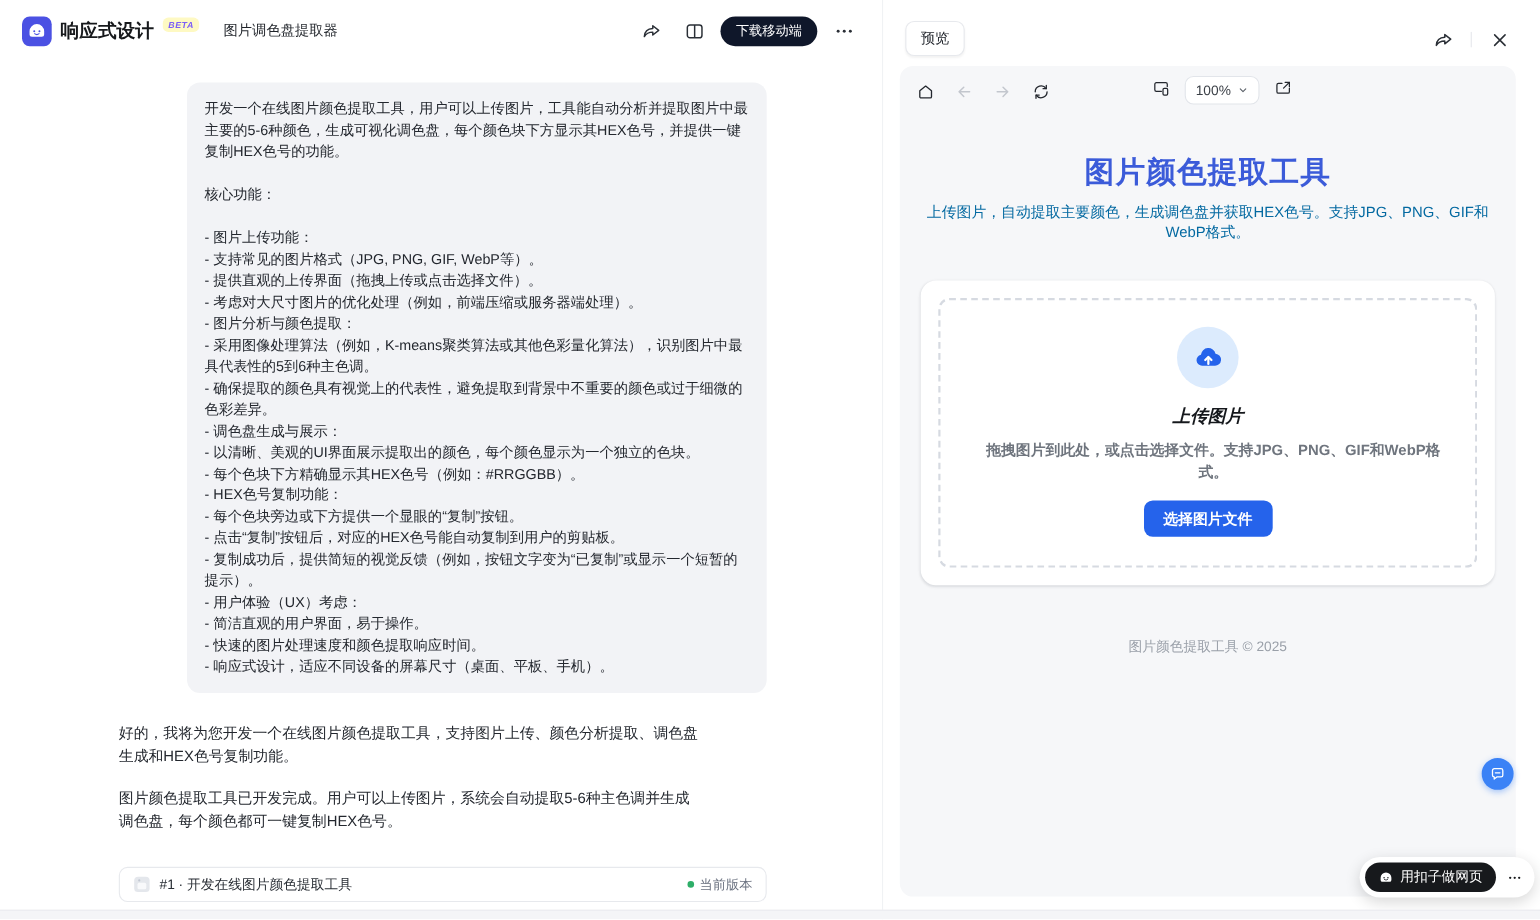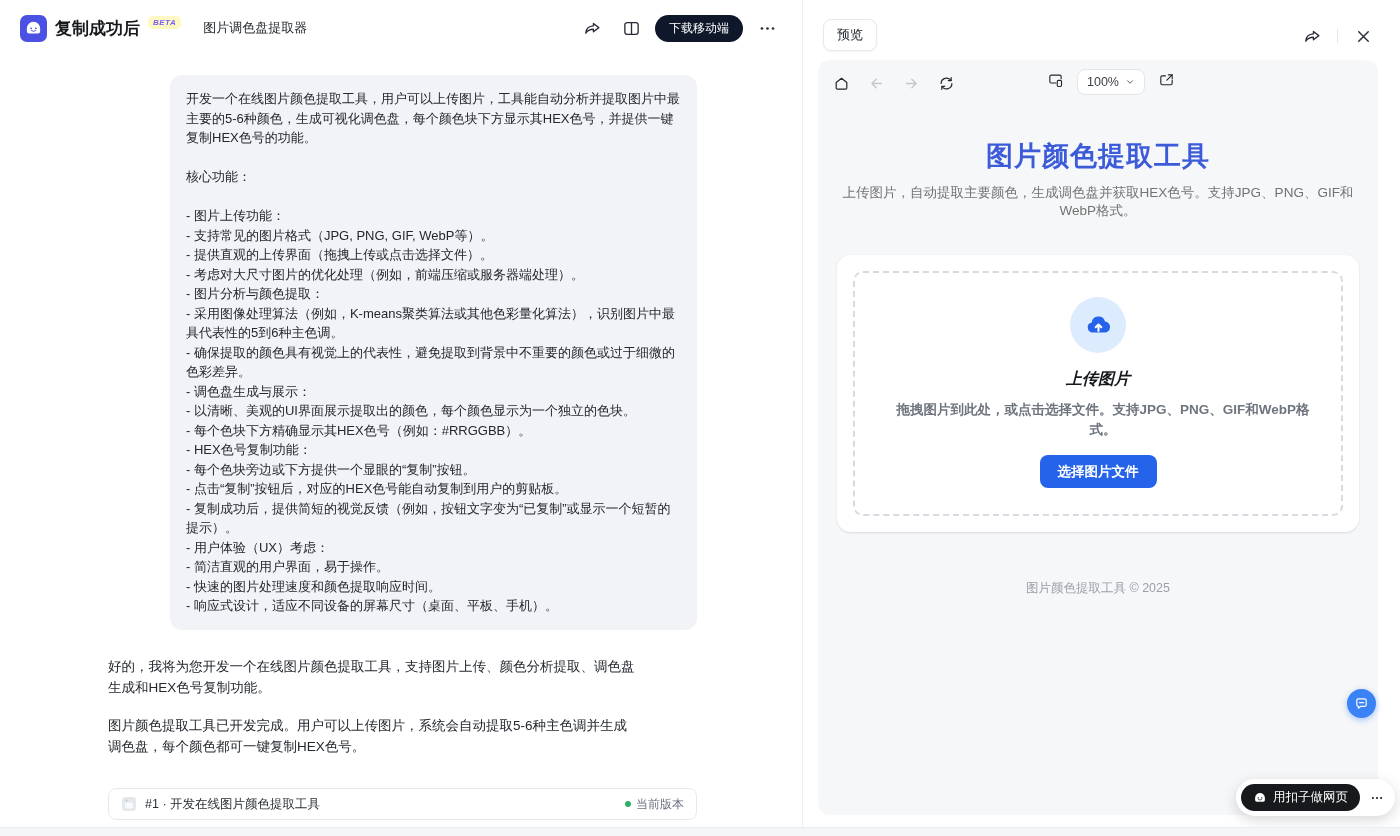--- a/index.html
+++ b/index.html
@@ -44,21 +44,21 @@
   .browser-frame { position:absolute; left:15px; top:60px; width:560px; height:755px; background:#f6f7f9; border-radius:12px; }
   .browser-toolbar-left { position:absolute; top:9px; left:12px; height:28px; display:flex; align-items:center; gap:13px; }
   .browser-toolbar-right { position:absolute; top:9px; left:226px; height:28px; display:flex; align-items:flex-start; gap:11px; }
   .tb-btn { width:22px; height:22px; display:grid; place-items:center; border:none; background:transparent; cursor:pointer; }
   .tb-btn svg { width:17px; height:17px; }
   .zoom-select { height:26px; display:flex; align-items:center; gap:6px; padding:0 9px; background:#fff; border:1px solid #e2e5ea; border-radius:8px; font-size:12.5px; color:#3a3f46; cursor:pointer; font-family:inherit; }
   .zoom-select svg { width:10px; height:10px; }
 
   .web-content { position:absolute; top:46px; left:0; right:0; bottom:0; text-align:center; overflow:hidden; }
   .page-title { margin-top:32px; font-size:27px; font-weight:700; color:#3b5bd9; letter-spacing:1px; }
-  .page-subtitle { margin:10px auto 0; width:520px; font-size:13.5px; line-height:17.5px; color:#737373; }
+  .page-subtitle { margin:10px auto 0; width:520px; font-size:13.5px; line-height:17.5px; color:#0369a1; }
   .upload-card { margin:36px auto 0; width:522px; background:#fff; border-radius:14px; padding:16px; box-shadow:0 1px 3px rgba(16,24,40,.07),0 1px 2px rgba(16,24,40,.05); }
   .dropzone { border:2px dashed #d6dae1; border-radius:10px; padding:24px 28px 26px; cursor:pointer; }
   .cloud-circle { width:56px; height:56px; margin:0 auto; border-radius:50%; background:#dcebfd; display:grid; place-items:center; }
   .cloud-circle svg { width:27px; height:27px; }
   .upload-heading { margin-top:16px; font-size:16px; font-weight:700; color:#15181c;font-style:italic; }
   .upload-hint { margin:10px auto 0; width:440px; font-size:13.5px; line-height:19.5px; color:#6f757e;font-weight:bold; }
   .choose-file-btn { margin-top:16px; height:33px; padding:0 18px; background:#2563eb; border:none; border-radius:8px; color:#fff; font-size:13.5px; font-weight:600; cursor:pointer; font-family:inherit; }
   .page-footer { margin-top:48px; font-size:12.5px; color:#9aa0a9; }
 
   
@@ -80,21 +80,21 @@
   <header class="app-header">
     <div class="brand">
       <span class="logo-box">
         <svg viewBox="0 0 24 24">
           <path fill="#ffffff" d="M12 3.6a8.4 8.4 0 0 1 8.4 8.4v3.4a2.9 2.9 0 0 1-2.9 2.9H6.5a2.9 2.9 0 0 1-2.9-2.9V12A8.4 8.4 0 0 1 12 3.6z"></path>
           <circle cx="9" cy="11.8" r="1.15" fill="#4b51e3"></circle>
           <circle cx="15" cy="11.8" r="1.15" fill="#4b51e3"></circle>
           <path d="M9.4 14.7a3.4 2.3 0 0 0 5.2 0" stroke="#4b51e3" stroke-width="1.2" fill="none" stroke-linecap="round"></path>
         </svg>
       </span>
-      <span class="brand-name">复制成功后</span>
+      <span class="brand-name">响应式设计</span>
       <span class="beta-badge">BETA</span>
     </div>
     <span class="session-title">图片调色盘提取器</span>
     <div class="header-actions">
       <button class="icon-btn">
         <svg viewBox="0 0 24 24" fill="none" stroke="#2a2f36" stroke-width="1.7" stroke-linecap="round" stroke-linejoin="round">
             <path d="M13.2 5.6 20 10.9l-6.8 5.3v-3.3c-5 .1-7.8 1.9-9.7 5.1.3-6.3 3.8-9.1 9.7-9.4z"></path>
           </svg>
       </button>
       <button class="icon-btn">

